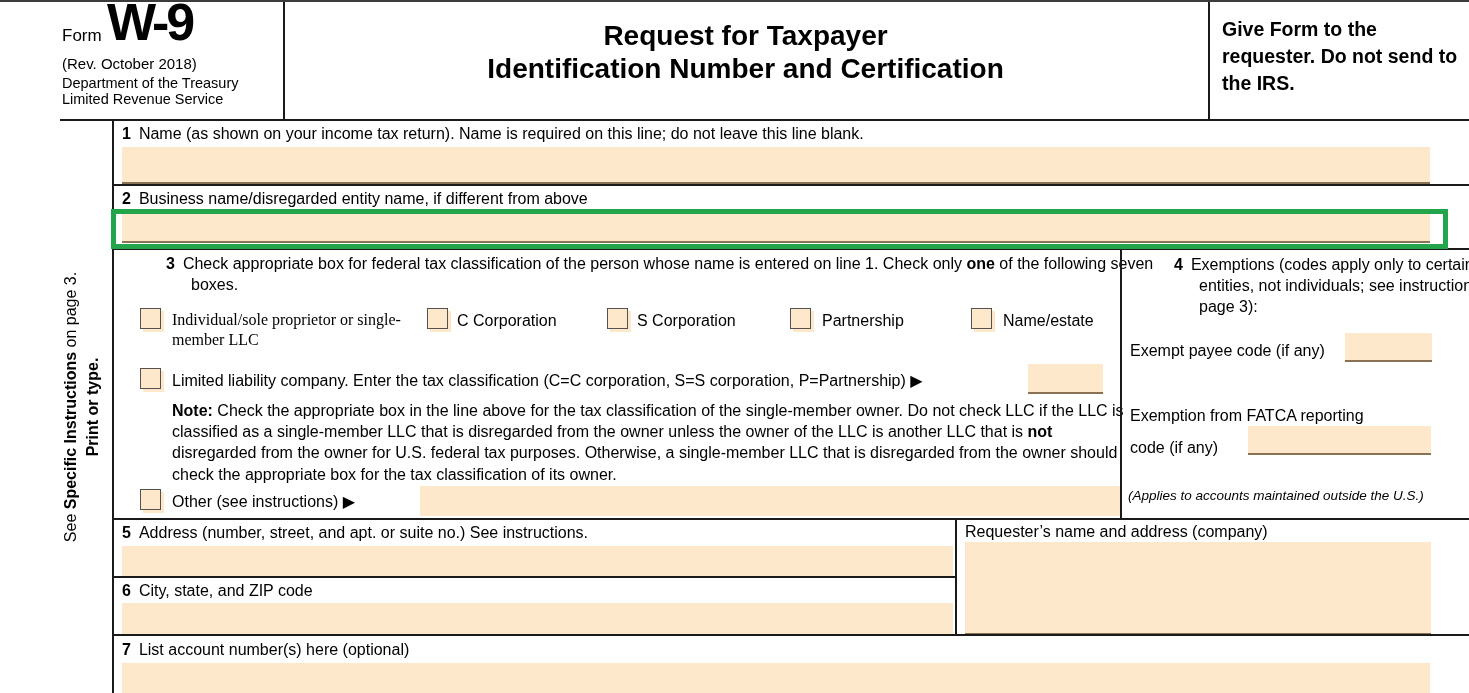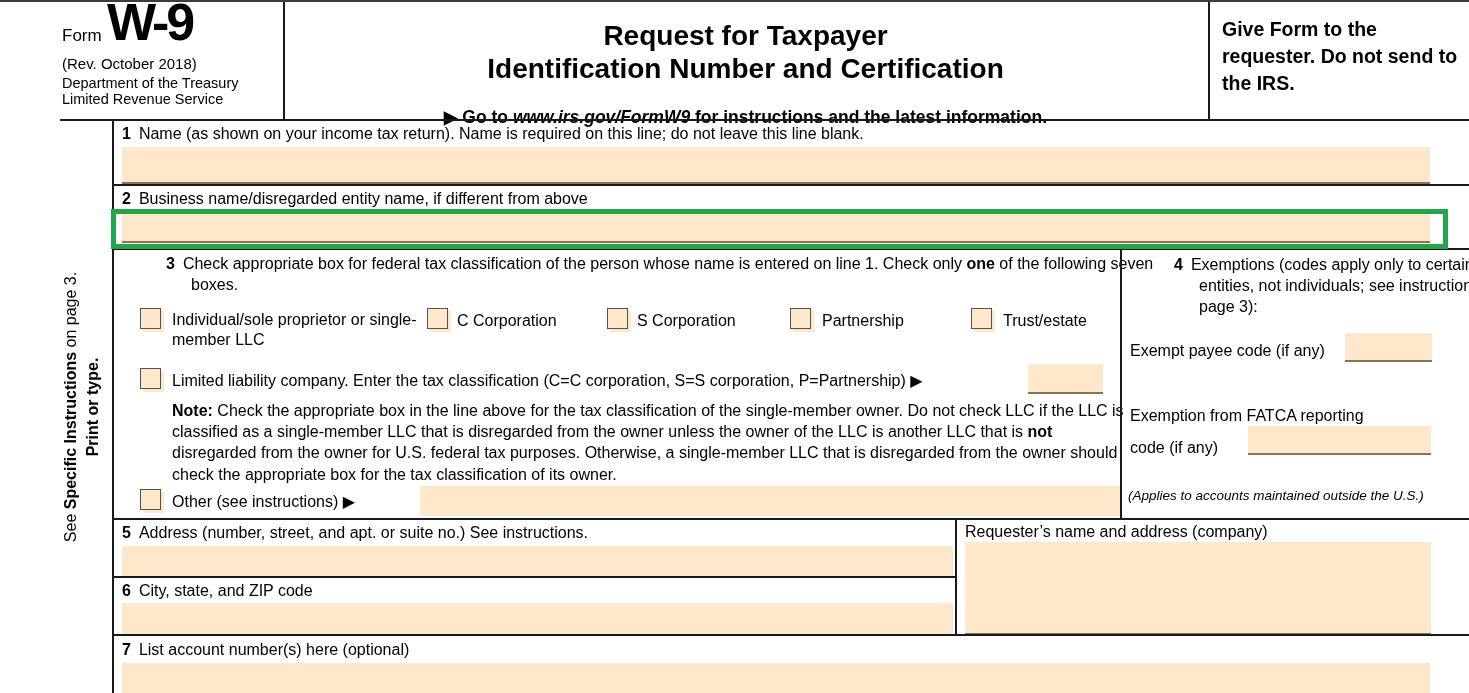--- a/index.html
+++ b/index.html
@@ -57,23 +57,20 @@
     <span class="form-rev">(Rev. October 2018)</span>
     <span class="dept1">Department of the Treasury</span>
     <span class="dept2">Limited Revenue Service</span>
   </div>
 
   <div class="vline" style="left:283px; top:2px; width:2px; height:117px;"></div>
 
   <div class="hdr-center">
     <div class="title1">Request for Taxpayer</div>
     <div class="title2">Identification Number and Certification</div>
-    <div class="goto">
-      <span>▶ Go to </span><span class="url">www.irs.gov/FormW9</span><span> for instructions and the latest information.</span>
-    </div>
   </div>
 
   <div class="vline" style="left:1208px; top:2px; width:2px; height:117px;"></div>
 
   <div class="hdr-right">Give Form to the requester. Do not send to the IRS.</div>
 
   <div class="hline" style="left:60px; top:119px; width:1409px; height:2px;"></div>
 
   <div class="sidebar">
     <div class="inner">
@@ -95,33 +92,33 @@
   </div>
   <div class="inp ul" style="left:122px; top:214px; width:1308px; height:29px;"></div>
   <div class="green-box"></div>
   <div class="hline" style="left:112px; top:248px; width:1357px; height:2px; z-index:1;"></div>
 
   <div class="flabel hang" style="left:122px; top:253px; width:1000px;">
     <span class="fnum">3</span><span>Check appropriate box for federal tax classification of the person whose name is entered on line 1. Check only </span><b>one</b><span> of the following seven boxes.</span>
   </div>
 
   <div class="cb" style="left:140px; top:308px;"></div>
-  <span class="cblab" style="left:172px; top:310px; width:245px;">Individual/sole proprietor or single-member LLC</span>
+  <span class="cblab" style="left:172px; top:310px; width:245px;font-family:Liberation Serif, serif;">Individual/sole proprietor or single-member LLC</span>
 
   <div class="cb" style="left:427px; top:308px;"></div>
   <span class="cblab" style="left:457px; top:311px;">C Corporation</span>
 
   <div class="cb" style="left:607px; top:308px;"></div>
   <span class="cblab" style="left:637px; top:311px;">S Corporation</span>
 
   <div class="cb" style="left:790px; top:308px;"></div>
   <span class="cblab" style="left:822px; top:311px;">Partnership</span>
 
   <div class="cb" style="left:971px; top:308px;"></div>
-  <span class="cblab" style="left:1003px; top:311px;">Trust/estate</span>
+  <span class="cblab" style="left:1003px; top:311px;">Name/estate</span>
 
   <div class="cb" style="left:140px; top:368px;"></div>
   <span class="cblab" style="left:172px; top:371px;">Limited liability company. Enter the tax classification (C=C corporation, S=S corporation, P=Partnership) ▶</span>
   <div class="inp ul" style="left:1028px; top:364px; width:75px; height:30px;"></div>
 
   <div class="note">
     <b>Note:</b><span> Check the appropriate box in the line above for the tax classification of the single-member owner.  Do not check LLC if the LLC is classified as a single-member LLC that is disregarded from the owner unless the owner of the LLC is another LLC that is </span><b>not</b><span> disregarded from the owner for U.S. federal tax purposes. Otherwise, a single-member LLC that is disregarded from the owner should check the appropriate box for the tax classification of its owner.</span>
   </div>
 
   <div class="cb" style="left:140px; top:489px;"></div>

